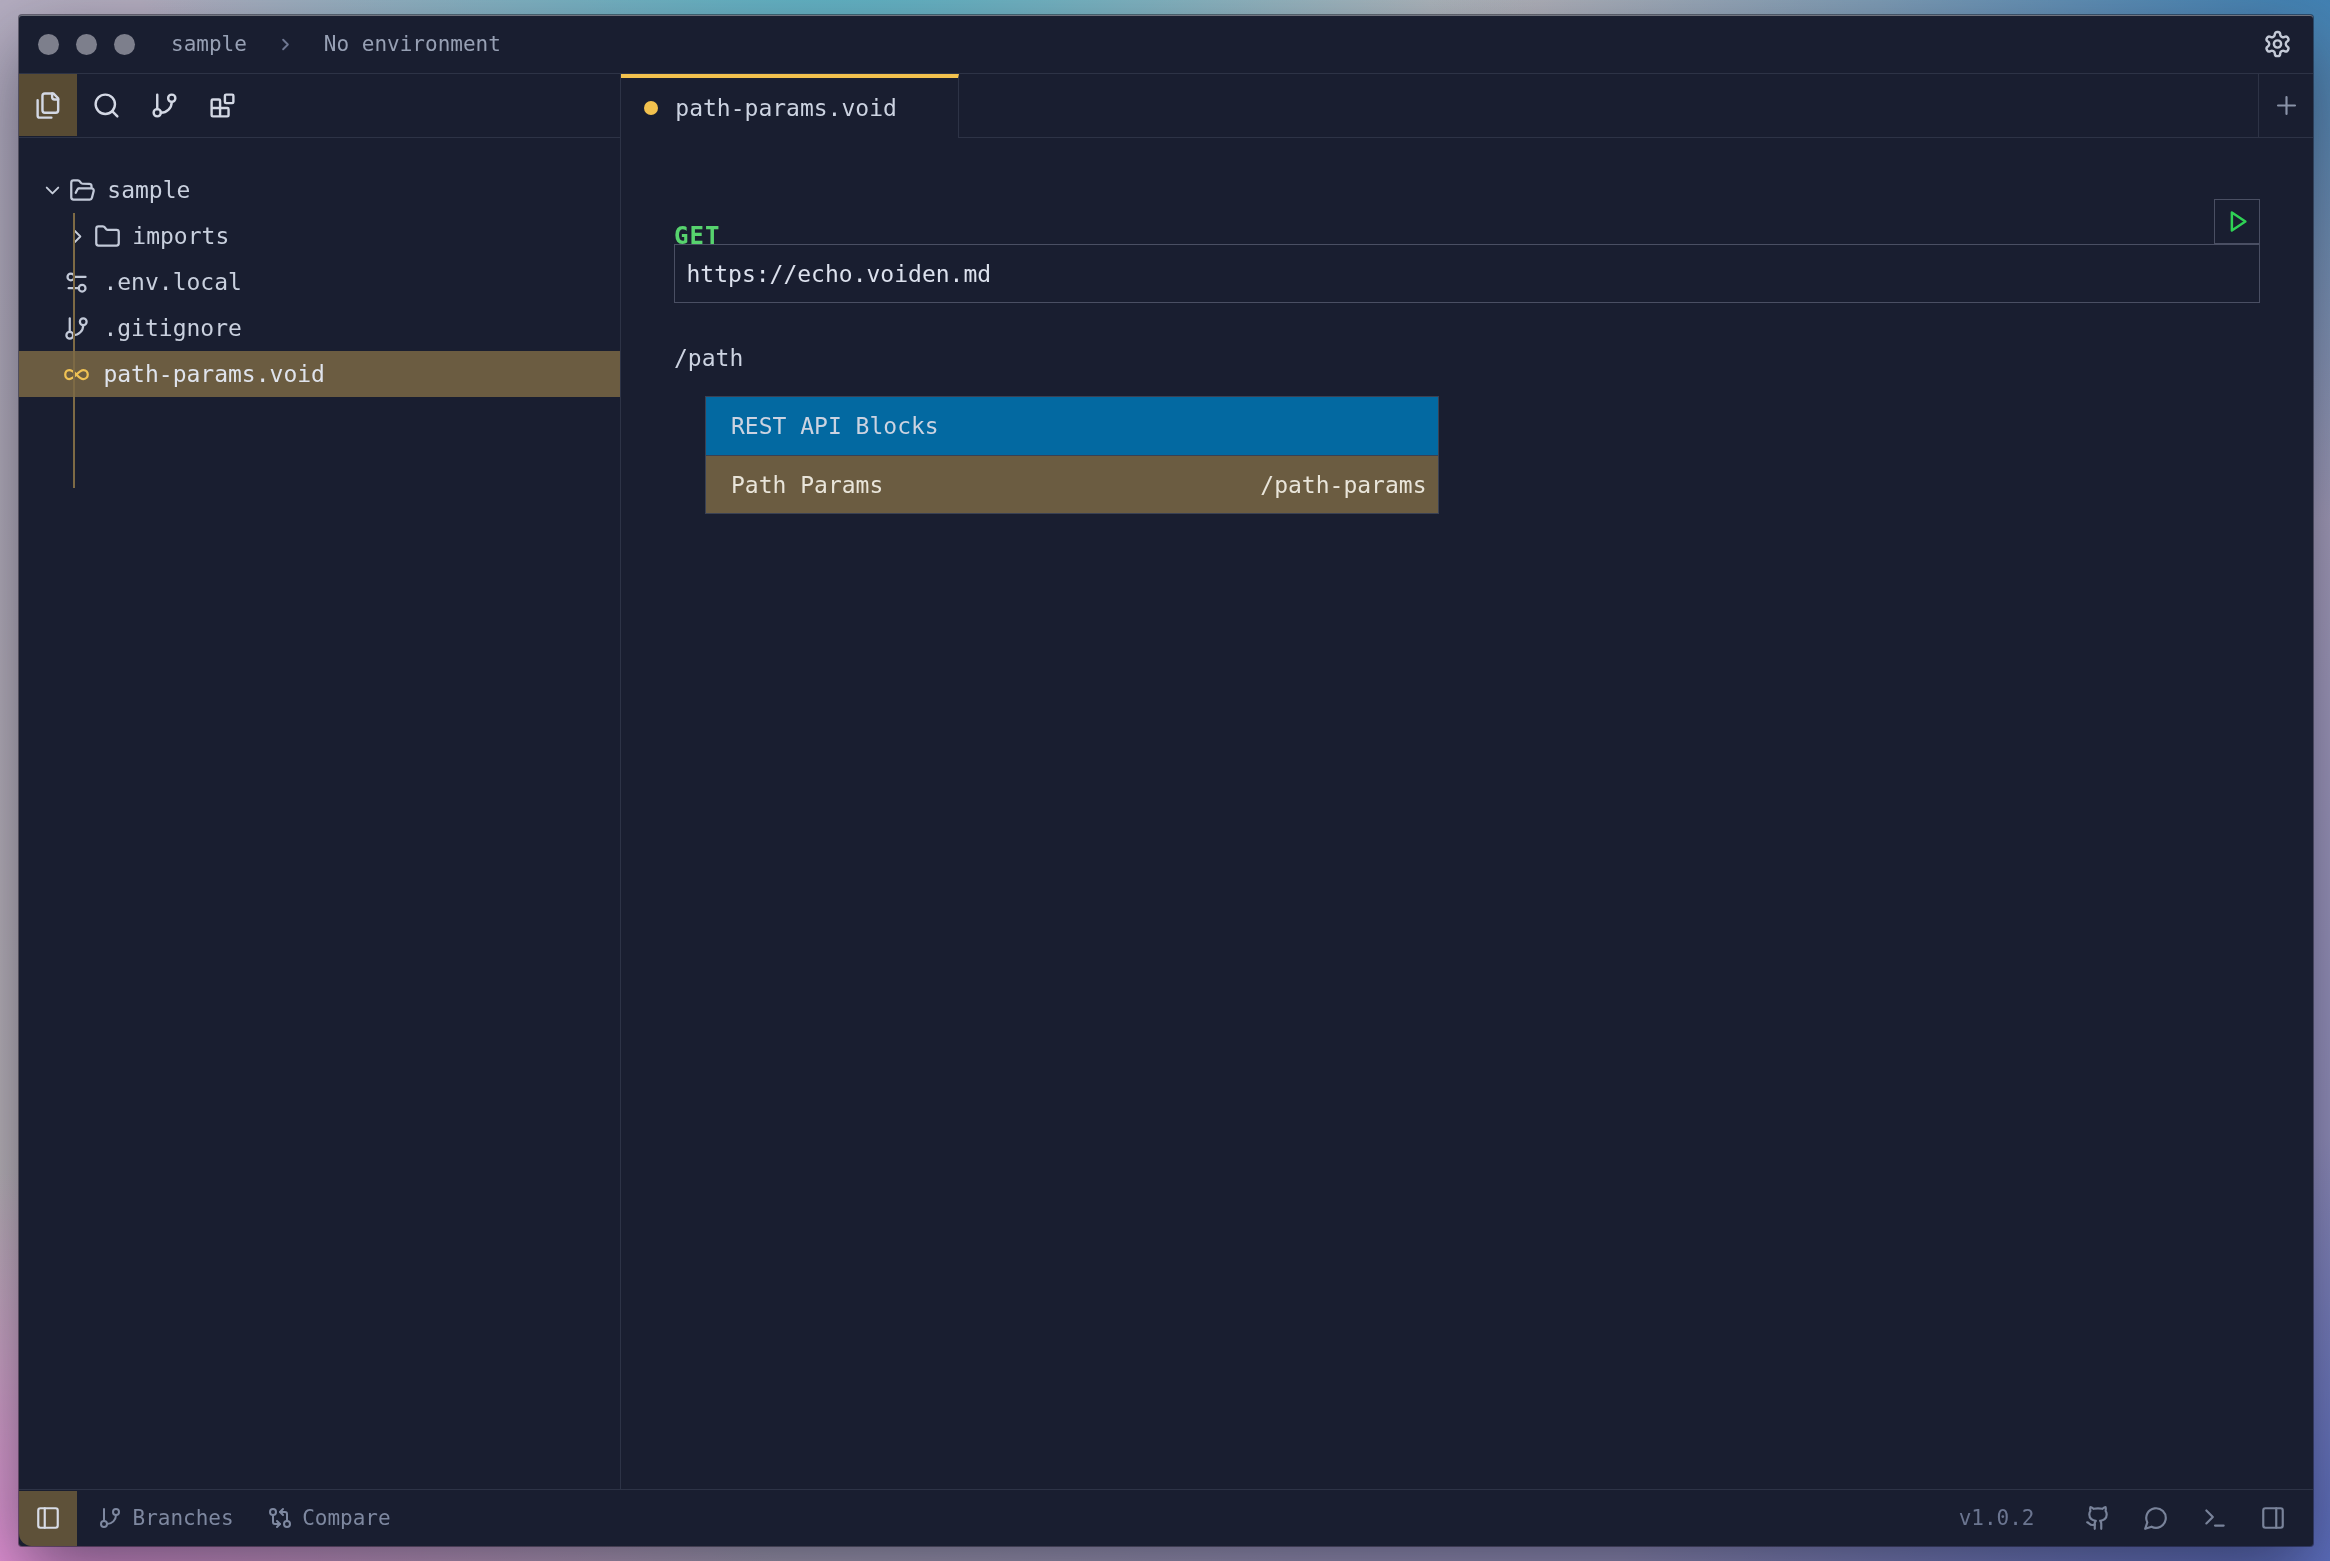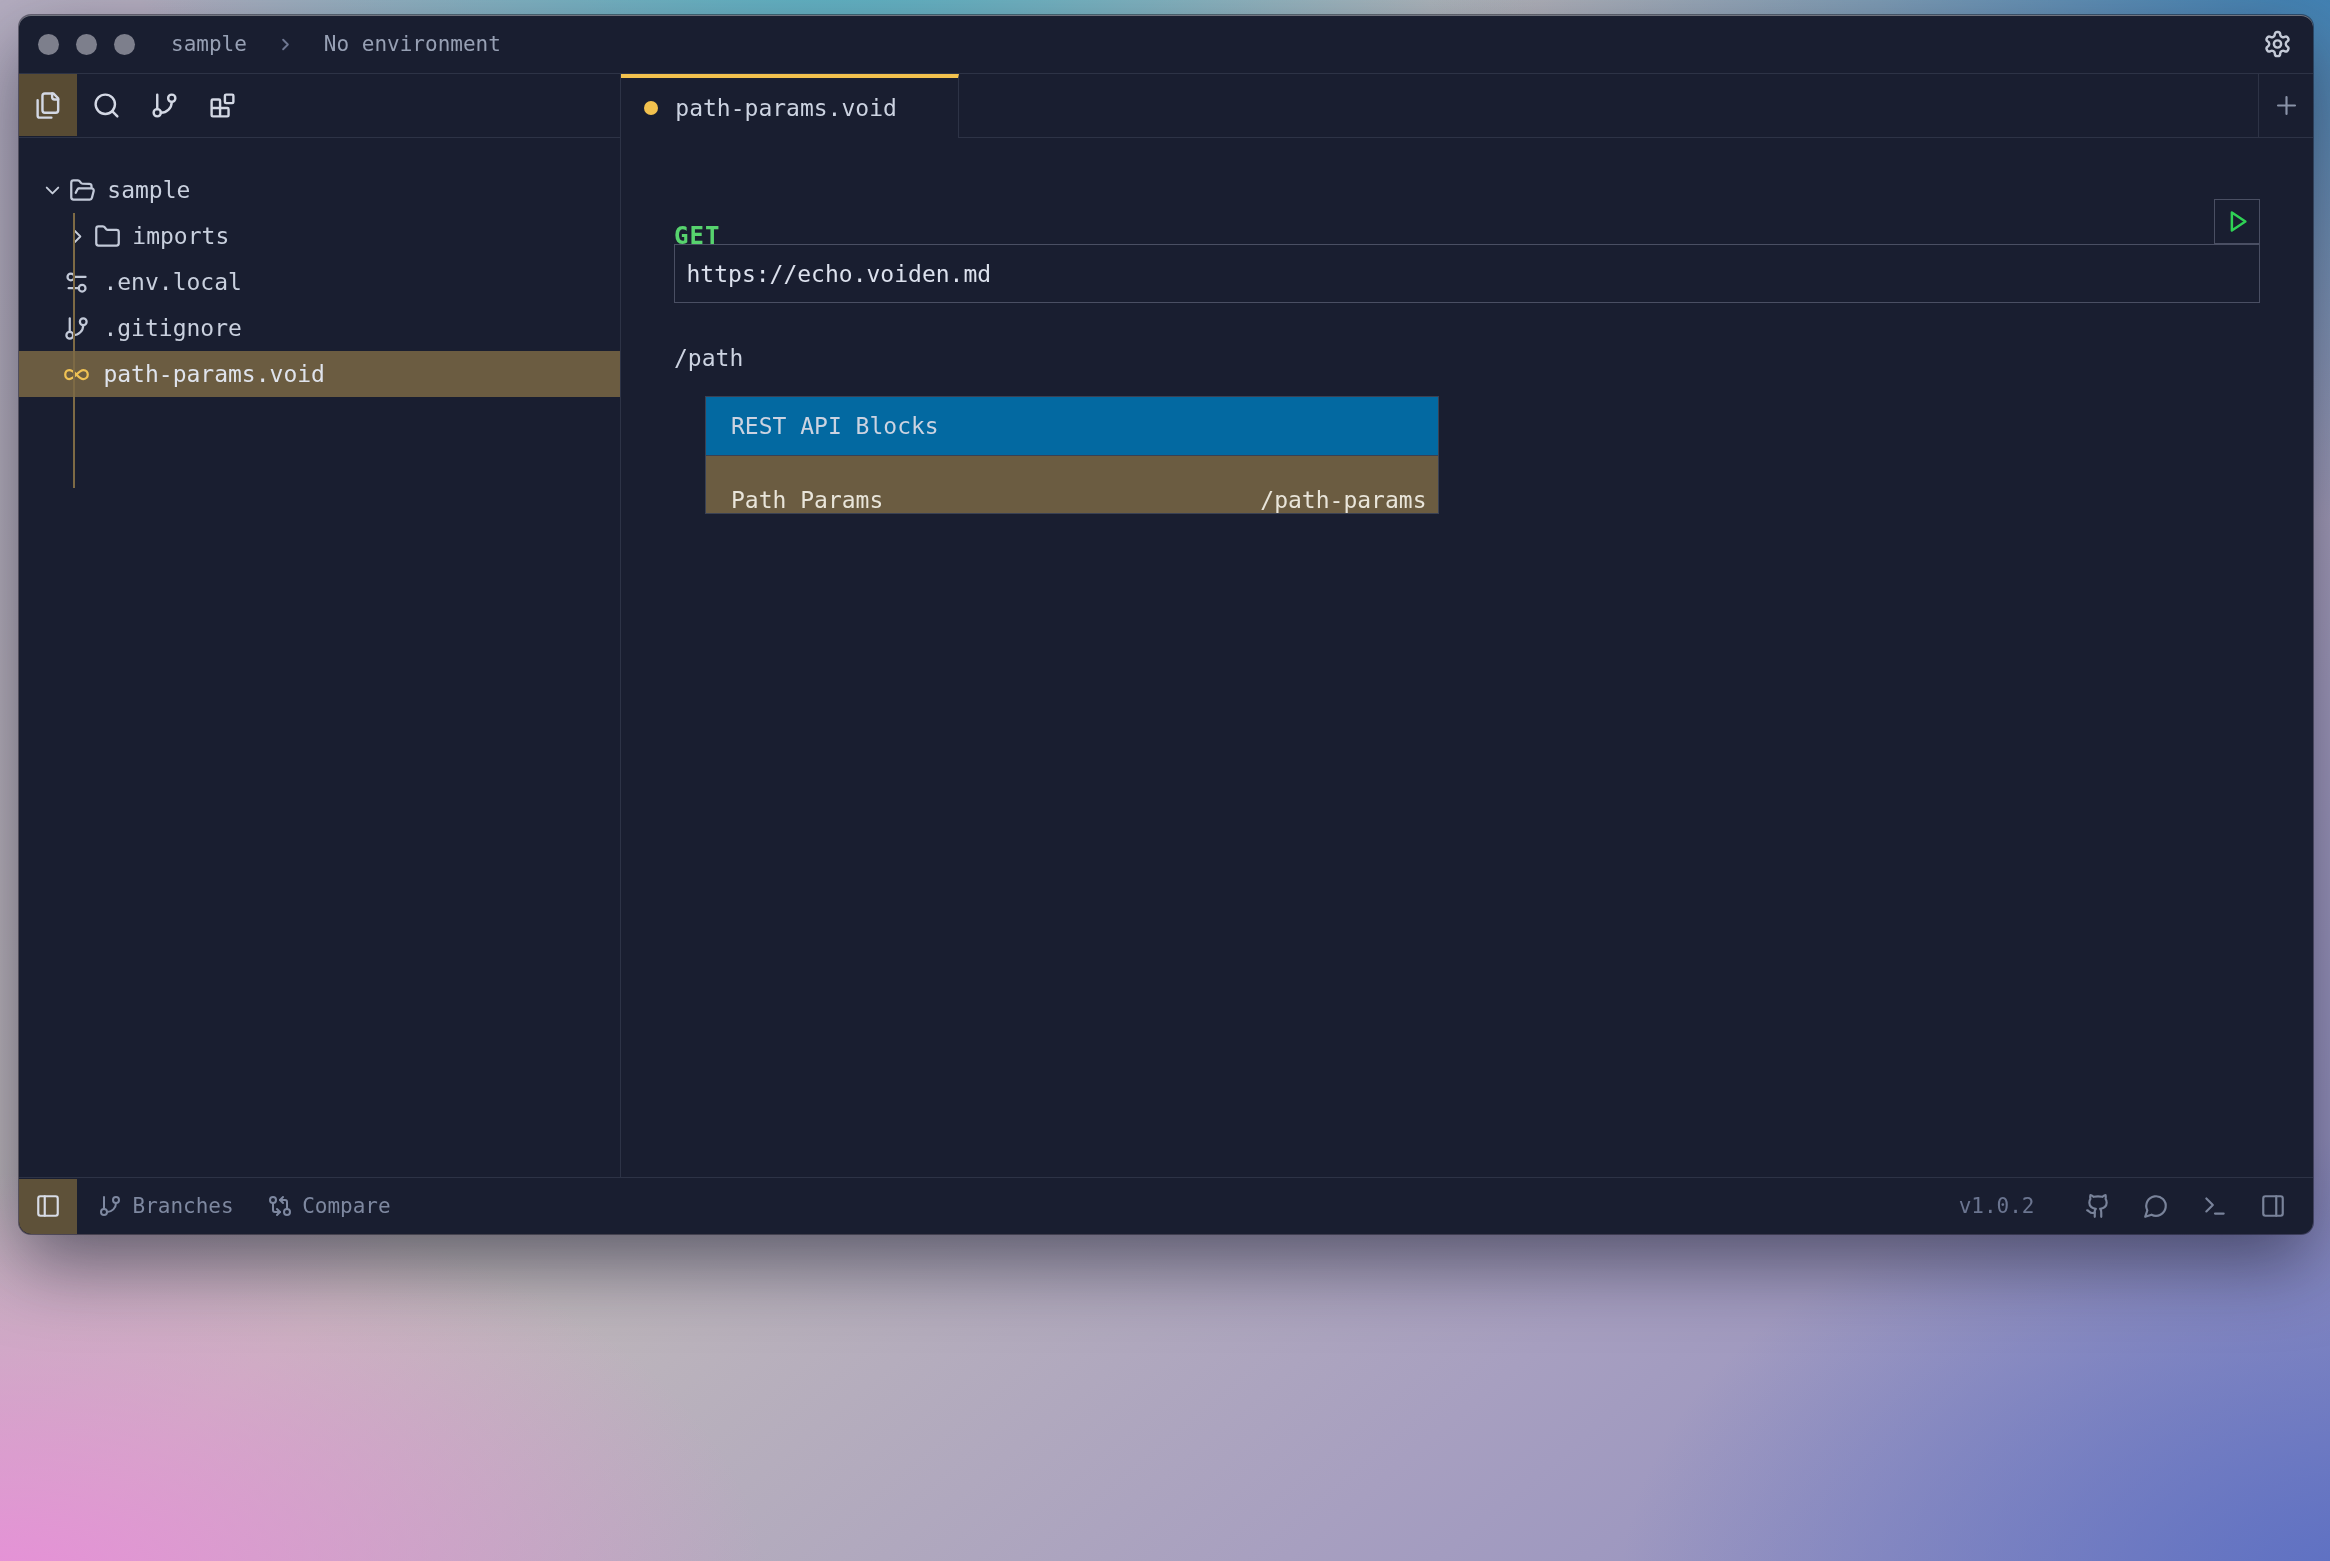--- a/index.html
+++ b/index.html
@@ -10,22 +10,22 @@
     position:relative; width:2330px; height:1562px; overflow:hidden;
     background:
       radial-gradient(55% 45% at 0% 102%, #e78fd8 0%, rgba(231,143,216,0) 60%),
       radial-gradient(50% 45% at 102% 102%, #5b6fc3 0%, rgba(91,111,195,0) 65%),
       radial-gradient(62% 58% at 103% -6%, #2b7ab3 0%, rgba(43,122,179,0) 68%),
       radial-gradient(50% 52% at 36% -8%, #47b5c8 0%, rgba(71,181,200,0) 62%),
       linear-gradient(140deg, #b5aec1 0%, #c3bbba 45%, #a79fc0 75%, #8b8ac0 100%);
   }
 
   .window {
-    position:absolute; left:19px; top:15.3px; width:2294px; height:1219px;
-    background:#191e30; border-radius:12px;
+    position:absolute; left:19px; top:15.3px; width:2294px; height:1531px;
+    background:#191e30; border-radius:3px;
     box-shadow: inset 0 1px 0 rgba(255,255,255,.38), 0 0 0 1px rgba(10,12,25,.45), 0 29px 76px rgba(15,18,40,.55);
     display:flex; flex-direction:column; overflow:hidden;
     color:#cbd2e0;
   }
 
   
   .titlebar { height:59px; flex:0 0 59px; border-bottom:1.9px solid #2d3346; display:flex; align-items:center; position:relative; }
   .traffic { display:flex; gap:17px; padding-left:19px; }
   .traffic span { width:21px; height:21px; border-radius:50%; background:#7d7f8c; }
   .breadcrumb { display:flex; align-items:center; gap:29px; margin-left:36px; font-size:21px; color:#97a0b4; }
@@ -63,21 +63,21 @@
   .new-tab { width:55px; flex:0 0 55px; border:none; border-left:1.9px solid #2d3346; border-bottom:1.9px solid #2d3346; background:none; color:#8a93a8; display:flex; align-items:center; justify-content:center; cursor:pointer; }
 
   .doc { flex:1 1 auto; padding:0 53px; position:relative; }
   .req-row { margin-top:61px; height:45px; display:flex; align-items:center; justify-content:space-between; }
   .method { font-size:24px; font-weight:600; color:#57d36e; letter-spacing:1px;margin-top:28px; }
   .run-btn { width:46px; height:45px; border:1.9px solid #4a4f63; background:none; display:flex; align-items:center; justify-content:center; color:#2fd155; cursor:pointer; }
   .url-box { height:59px; border:1.9px solid #4a4f63; display:flex; align-items:center; padding-left:11.5px; font-size:23px; color:#dce1ed; cursor:text; }
   .path-label { margin-top:42px; font-size:23px; color:#ccd3e1; }
   .blocks-panel { margin-top:25px; margin-left:31px; width:734px; border:1.9px solid #3a4153; }
   .bp-header { height:59px; display:flex; align-items:center; padding:0 25px; font-size:23px; color:#ccd3e1; background:#0369a1; border-bottom:1.9px solid #3a4153; }
-  .bp-row { height:57px; display:flex; align-items:flex-end; justify-content:space-between; padding:0 11.5px 0 25px; background:#6b5c41; color:#e9e5da; font-size:23px; cursor:pointer; }
+  .bp-row { height:57px; display:flex; align-items:center; justify-content:space-between; padding:0 11.5px 0 25px; background:#6b5c41; color:#e9e5da; font-size:23px; cursor:pointer; }
 
   
   .statusbar { height:57px; flex:0 0 57px; border-top:1.9px solid #2d3346; display:flex; align-items:center; font-size:21px; color:#7e88a0; }
   .sb-left-btn { width:58px; height:55px; flex:0 0 58px; background:#5e5139; border:none; color:#d8dce6; display:flex; align-items:center; justify-content:center; border-bottom-left-radius:12.4px; cursor:pointer; }
   .sb-item { display:flex; align-items:center; gap:10.5px; margin-left:21px; cursor:pointer; }
   .sb-item + .sb-item { margin-left:34px; }
   .sb-spacer { flex:1 1 auto; }
   .version { color:#6b7590; margin-right:50px; }
   .sb-icon-btn { background:none; border:none; color:#79839a; display:flex; align-items:center; justify-content:center; margin-right:32.5px; cursor:pointer; }
   .sb-icon-btn:last-child { margin-right:27px; }

